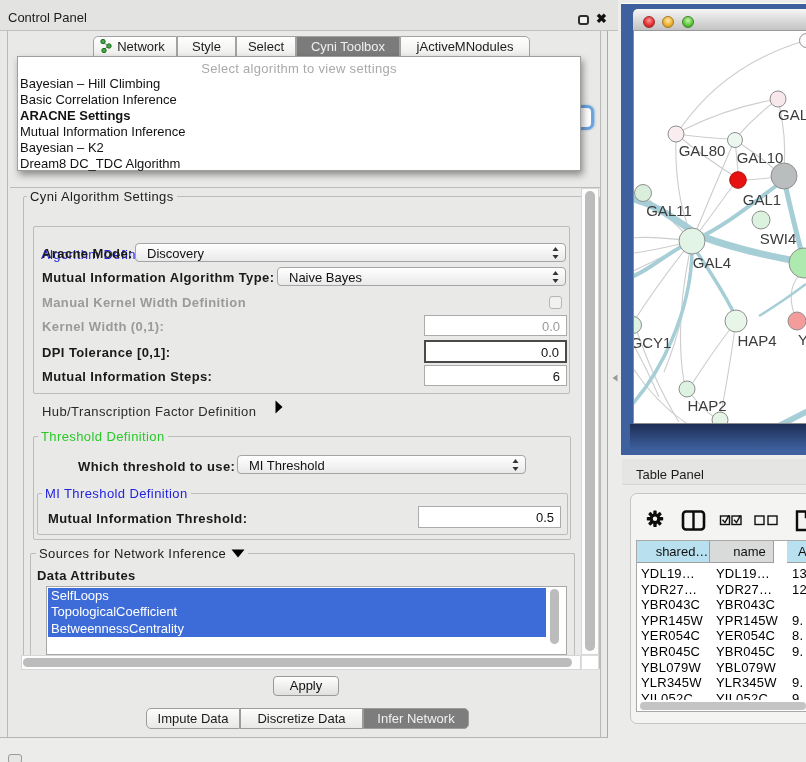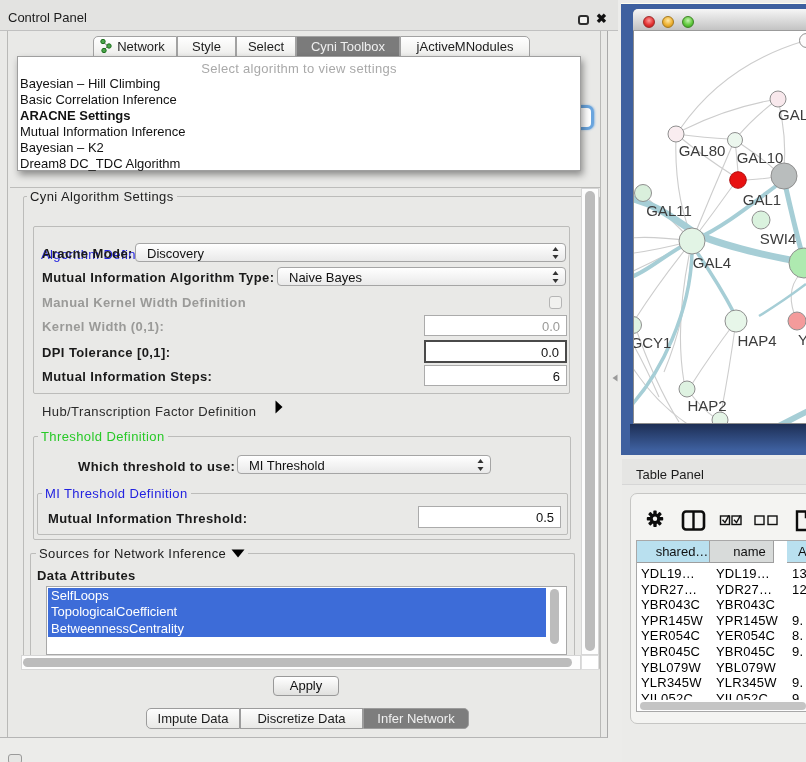--- a/index.html
+++ b/index.html
@@ -138,21 +138,21 @@
 
 <div class="plain" style="left:42px; top:404px; letter-spacing:0.4px; color:#2a2a2a;">Hub/Transcription Factor Definition</div>
 <svg class="abs" style="left:275px; top:400px;" width="8" height="14" viewBox="0 0 8 14">
     <path d="M0.5 0.5 L7.5 7 L0.5 13.5 Z" fill="#000"></path>
   </svg>
 
 <div class="grp" style="left:33px; top:436px; width:538px; height:104px;"></div>
 <div class="gtitle green" style="left:38px; top:429px;">Threshold Definition</div>
 
 <div class="lbl" style="left:78px; top:459px;">Which threshold to use:</div>
-<div class="combo" style="left:237px; top:455px; width:254px;">
+<div class="combo" style="left:237px; top:455px; width:289px;">
     <span class="cv">MI Threshold</span>
     <svg class="ar" viewBox="0 0 9 16">
       <path d="M4.5 2 L7.5 6 L1.5 6 Z" fill="#333"></path>
       <path d="M4.5 14 L7.5 10 L1.5 10 Z" fill="#333"></path>
     </svg>
   </div>
 
 <div class="grp" style="left:37px; top:493px; width:531px; height:42px;"></div>
 <div class="gtitle blue" style="left:42px; top:486px;">MI Threshold Definition</div>
 <div class="lbl" style="left:48px; top:511px;">Mutual Information Threshold:</div>

